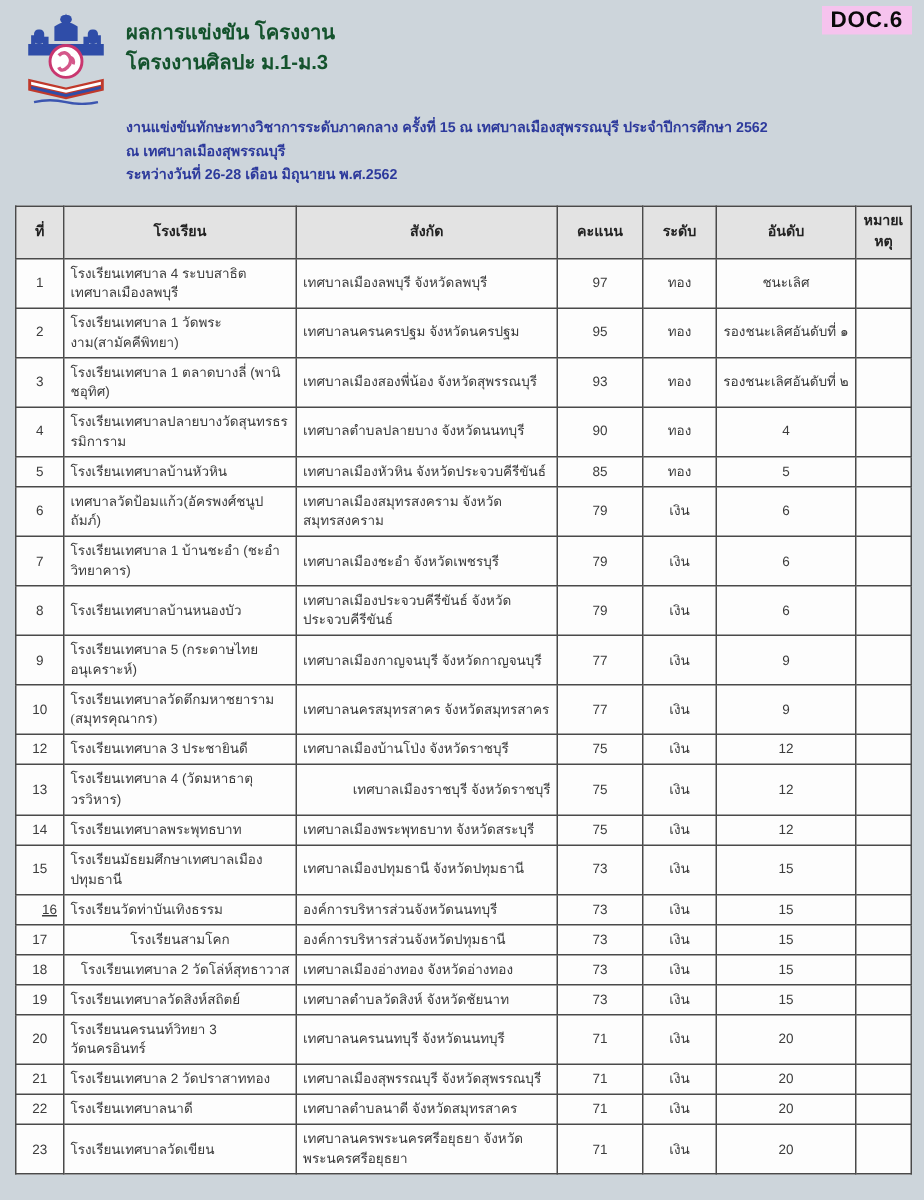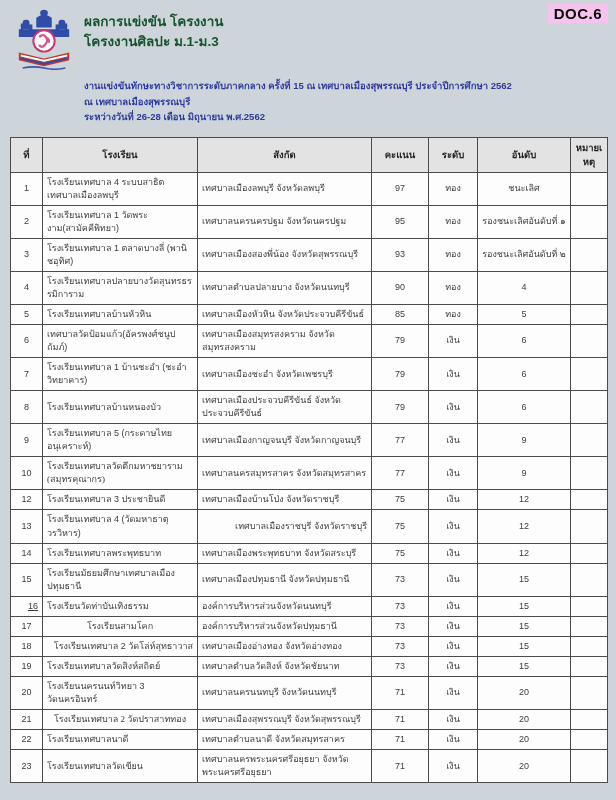--- a/index.html
+++ b/index.html
@@ -286,21 +286,21 @@
           <td style="text-align: center;">20</td>
           <td style="text-align: left;">โรงเรียนนครนนท์วิทยา 3 วัดนครอินทร์</td>
           <td style="text-align: left;">เทศบาลนครนนทบุรี จังหวัดนนทบุรี</td>
           <td style="text-align: center;">71</td>
           <td style="text-align: center;">เงิน</td>
           <td style="text-align: center;">20</td>
           <td style="text-align: left;"></td>
         </tr>
         <tr>
           <td style="text-align: center;">21</td>
-          <td style="text-align: center; font-family: Liberation Serif, serif;">โรงเรียนเทศบาล 2 วัดปราสาททอง</td>
+          <td style="text-align: left;">โรงเรียนเทศบาล 2 วัดปราสาททอง</td>
           <td style="text-align: left;">เทศบาลเมืองสุพรรณบุรี จังหวัดสุพรรณบุรี</td>
           <td style="text-align: center;">71</td>
           <td style="text-align: center;">เงิน</td>
           <td style="text-align: center;">20</td>
           <td style="text-align: left;"></td>
         </tr>
         <tr>
           <td style="text-align: center;">22</td>
           <td style="text-align: left;">โรงเรียนเทศบาลนาดี</td>
           <td style="text-align: left;">เทศบาลตำบลนาดี จังหวัดสมุทรสาคร</td>

